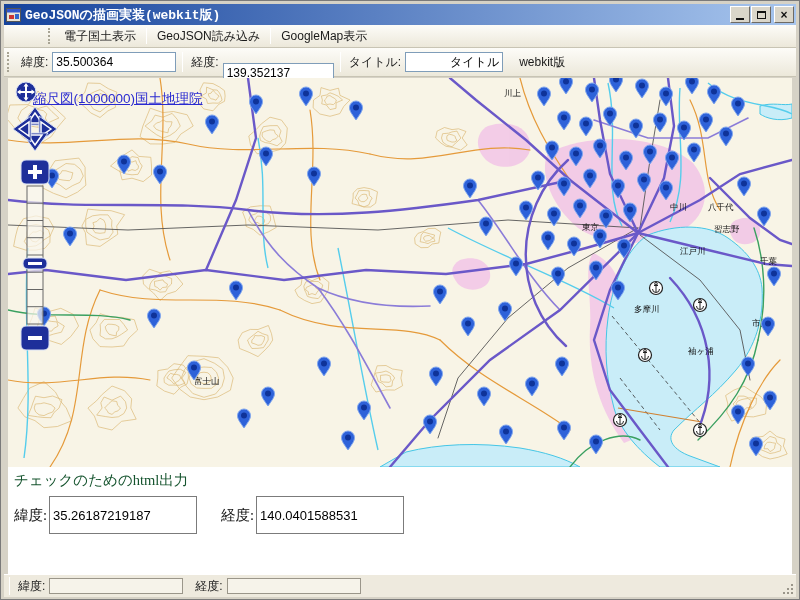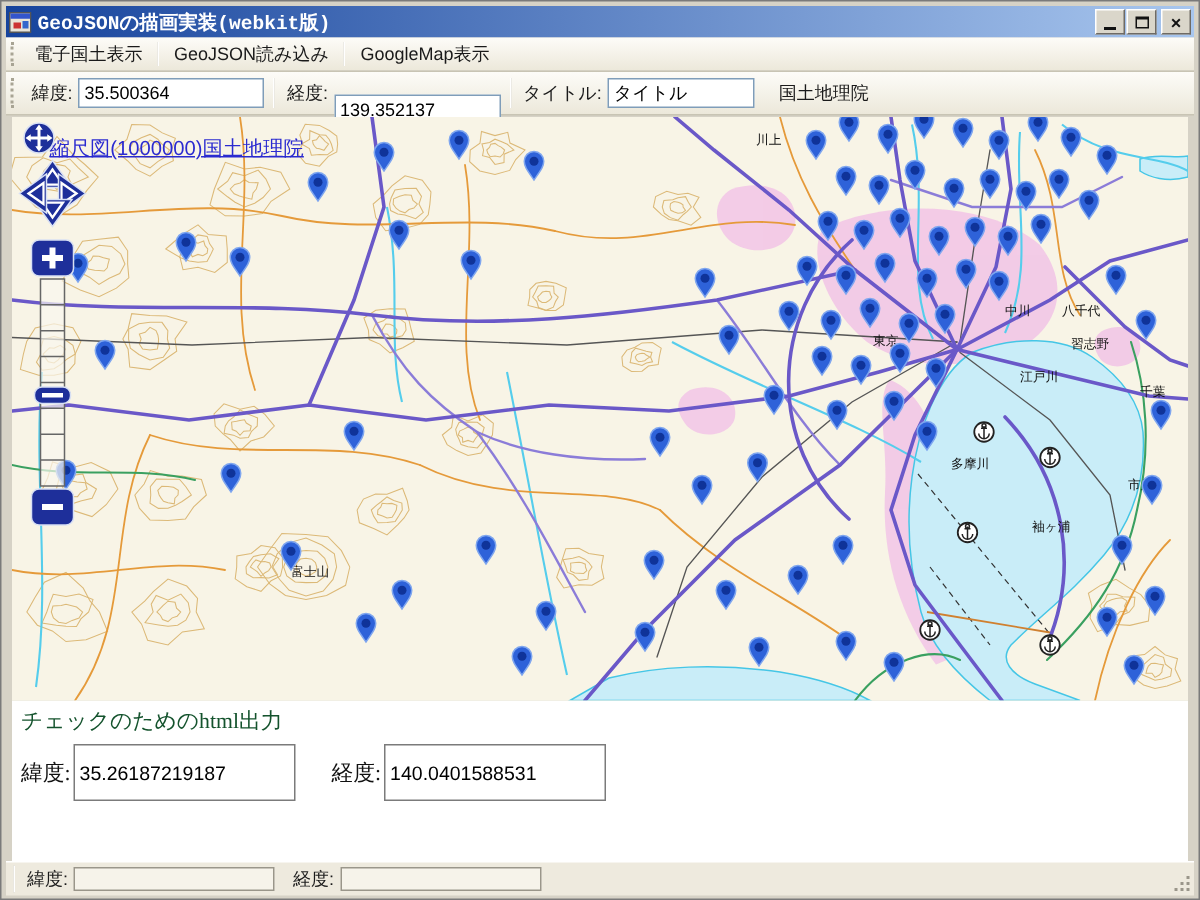--- a/index.html
+++ b/index.html
@@ -9,21 +9,21 @@
   
   .titlebar{height:21px;background:linear-gradient(to right,#16439c,#a8c6ee);display:flex;align-items:center;padding:0 2px;flex:0 0 auto;}
   .title-icon{width:15px;height:14px;margin-right:4px;flex:0 0 auto;}
   .title-text{color:#fff;font-size:13px;font-weight:bold;flex:1 1 auto;white-space:nowrap;overflow:hidden;font-family:Liberation Mono, monospace;}
   .tb-btn{width:20px;height:17px;background:#dad6ca;border:1px solid;border-color:#ffffff #6e6a64 #6e6a64 #ffffff;display:flex;align-items:center;justify-content:center;margin-left:1px;font-size:12px;font-weight:bold;color:#111;line-height:1;}
   .tb-btn.close{margin-left:3px;}
   .min-glyph{display:block;width:8px;height:2px;background:#111;margin-top:8px;}
   .max-glyph{display:block;width:9px;height:8px;border:1px solid #111;border-top:2px solid #111;}
   
   .toolbar{background:linear-gradient(to bottom,#fdfcf8,#ece8da);border-bottom:1px solid #c8c4b4;display:flex;align-items:center;flex:0 0 auto;}
-  .toolbar1{height:23px;}
+  .toolbar1{height:23px;padding-left:41px;}
   .toolbar2{height:29px;}
   .grip{width:4px;height:70%;border-left:2px dotted #a8a494;margin:0 4px 0 3px;}
   .tool-btn{font-size:12px;color:#1a1a1a;padding:2px 8px;white-space:nowrap;}
   .tool-sep{width:1px;height:70%;background:#b8b4a4;border-right:1px solid #fff;margin:0 2px;}
   .tool-label{font-size:12px;color:#1a1a1a;margin:0 4px 0 6px;white-space:nowrap;}
   .tool-input{height:20px;border:1px solid #7f9db9;background:#fff;font-size:12px;padding:1px 3px;font-family:inherit;}
   
   .map-wrap{height:389px;margin:1px 4px 0 4px;position:relative;background:#f8f4e6;overflow:hidden;flex:0 0 auto;}
   .map-wrap svg.basemap{position:absolute;left:0;top:0;}
   .map-attrib{position:absolute;left:25px;top:12px;font-size:13.5px;color:#2a2ad0;text-decoration:underline;white-space:nowrap;z-index:5;}
@@ -76,22 +76,22 @@
 
   <div class="toolbar toolbar2">
     <div class="grip"></div>
     <span class="tool-label">緯度:</span>
     <input class="tool-input" style="width: 124px;" value="35.500364">
     <div class="tool-sep" style="margin-left:6px"></div>
     <span class="tool-label">経度:</span>
     <input class="tool-input" style="width: 111px; margin-top: 21px;" value="139.352137">
     <div class="tool-sep" style="margin-left:6px"></div>
     <span class="tool-label">タイトル:</span>
-    <input class="tool-input" style="width: 98px;" value="タイトル">
-    <div class="tool-btn" style="margin-left:8px">国土地理院</div>
+    <input class="tool-input" style="width: 98px; text-align: right;" value="タイトル">
+    <div class="tool-btn" style="margin-left:8px">webkit版</div>
   </div>
 
   <div class="map-wrap">
     <svg id="map-svg" class="basemap" width="784" height="389" viewBox="0 0 784 389">
       <defs>
         <g id="pin">
           <path stroke-width="1" d="M0,0 C-4.5,-6.5 -6.5,-9 -6.5,-12.5 A6.5,6.5 0 1 1 6.5,-12.5 C6.5,-9 4.5,-6.5 0,0 Z" fill="#2e62d9" stroke="#7fa6ef"></path>
           <circle cx="0" cy="-12.5" r="3" fill="#0f3399"></circle>
         </g>
         <g id="anchorsym">

